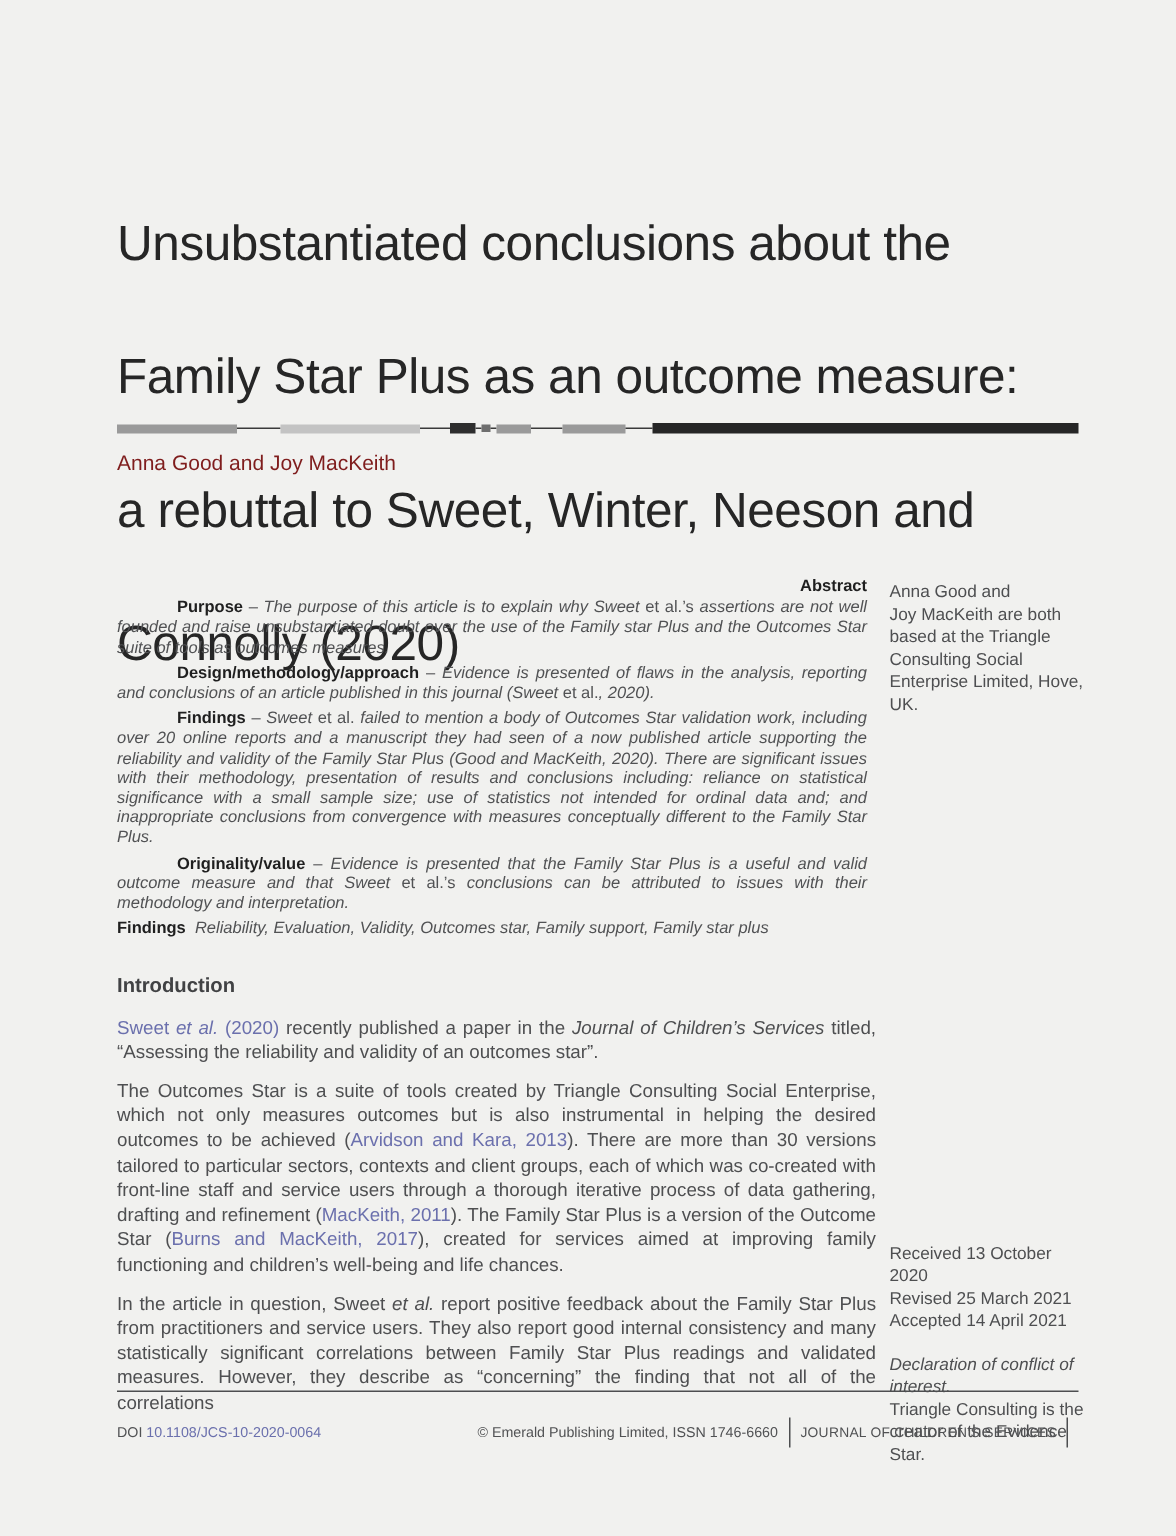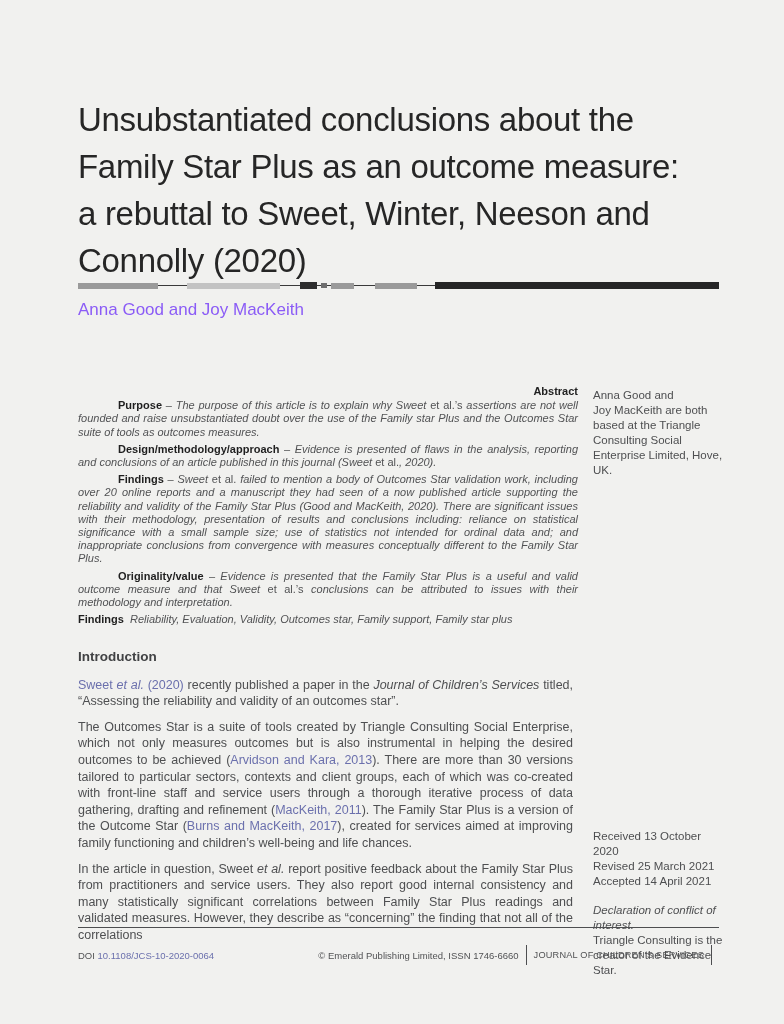--- a/index.html
+++ b/index.html
@@ -12,31 +12,31 @@
     width:784px;height:1024px;
     background:#f1f1ef;
     overflow:hidden;
   }
   
   .title{
     position:absolute;left:78px;top:96px;width:665px;
     font-size:33px;line-height:47px;font-weight:400;
     color:#262626;letter-spacing:-0.3px;margin:0;
   }
-  .title .tline{display:block;white-space:nowrap;}
+  .title .tline{display:block;white-space:nowrap;margin-top:42px;}
   
   .divider{
     position:absolute;left:78px;top:281px;width:641px;height:9px;
     display:flex;align-items:center;
   }
   .divider .seg{flex:none;}
   
   .authors{
     position:absolute;left:78px;top:300px;
-    font-size:17px;color:#8b5cf6;
+    font-size:14px;color:#7f1d1d;
   }
   
   .abstract{
     position:absolute;left:78px;top:385px;width:500px;
     font-size:11px;line-height:13.2px;color:#515254;
   }
   .ab-heading{font-weight:bold;color:#1f1f1f;margin:0 0 1px 0;text-align:right;}
   .ab-para{margin:0 0 4px 0;text-align:justify;font-style:italic;}
   .ab-label{font-style:normal;font-weight:bold;color:#1f1f1f;padding-left:40px;}
   .ab-kv{margin:2px 0 2px 0;font-style:normal;}
@@ -55,21 +55,21 @@
   .side-dates{top:829px;}
   .side-gap{height:14px;}
   
   .intro{
     position:absolute;left:78px;top:649px;width:507px;
     font-size:12.5px;line-height:16.6px;color:#4e4f51;
   }
   .intro h2{
     font-size:13.5px;font-weight:700;color:#414244;margin:0 0 11px 0;
   }
-  .intro p{margin:0 12px 9px 0;text-align:justify;}
+  .intro p{margin:0 1px 9px 0;text-align:justify;}
   
   .foot-rule{
     position:absolute;left:78px;top:927px;width:641px;height:1px;
     background:#4d4e50;
   }
   .footer{
     position:absolute;left:78px;top:945px;width:641px;
     display:flex;justify-content:space-between;align-items:center;
     font-size:9.5px;color:#515254;
   }

